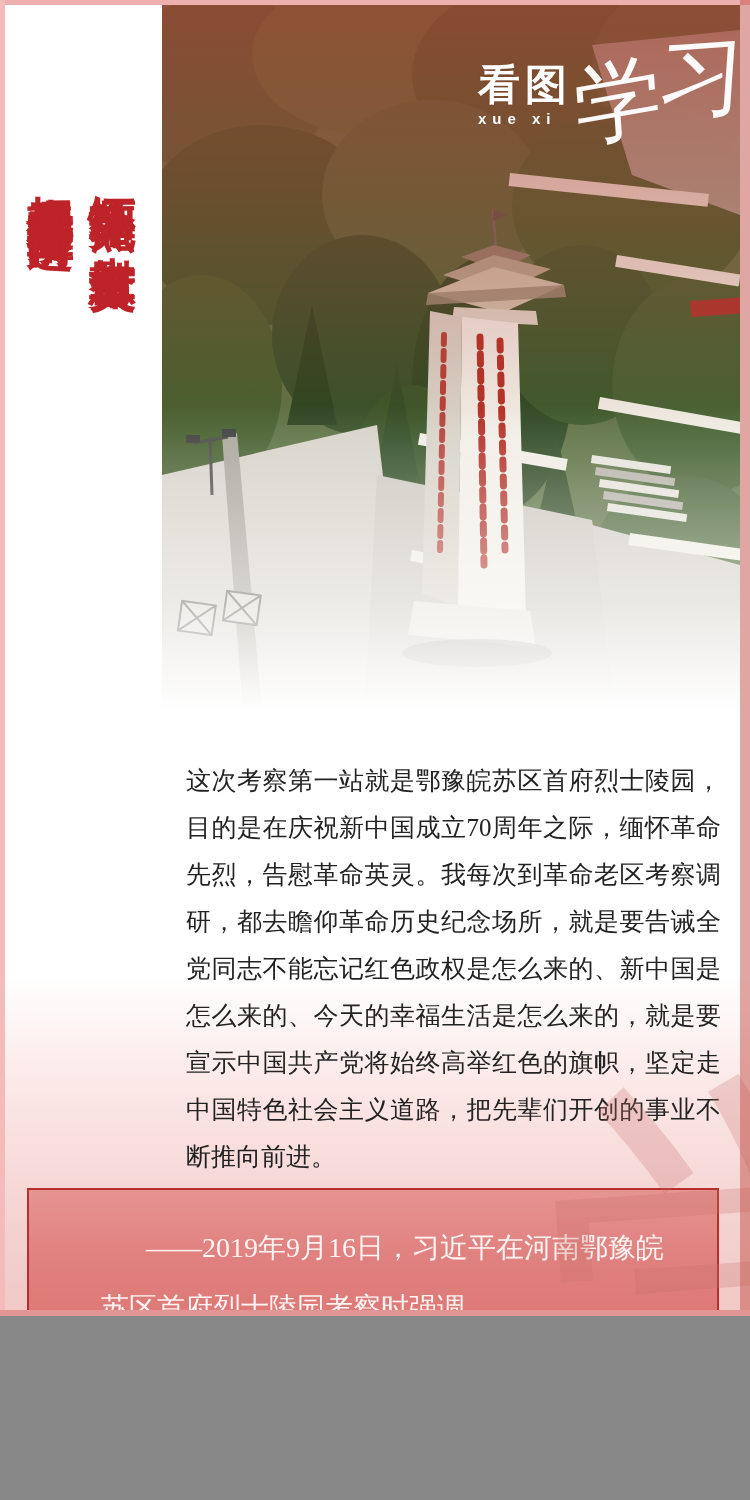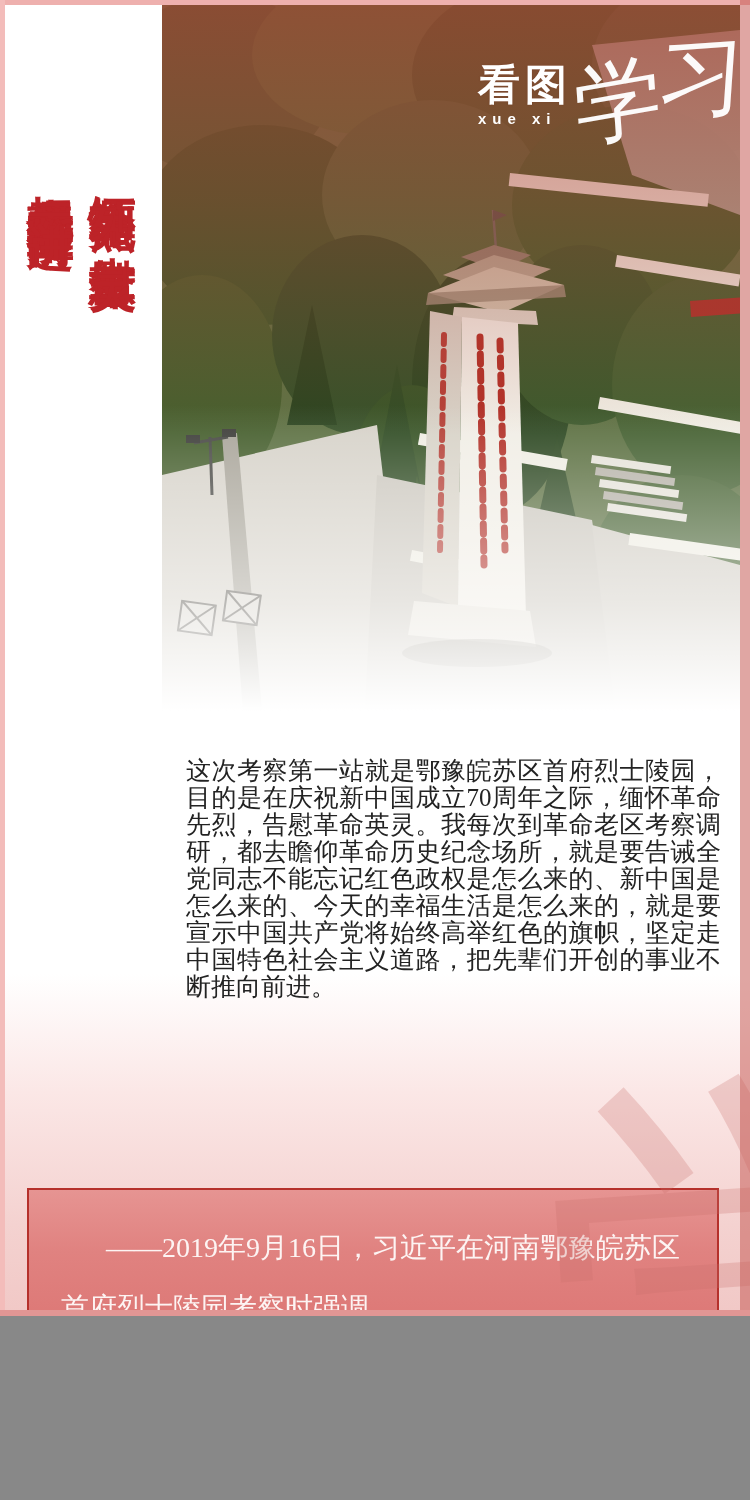--- a/index.html
+++ b/index.html
@@ -34,28 +34,28 @@
     position:absolute;left:20px;top:158px;height:840px;z-index:2;
     writing-mode:vertical-rl;color:#bd2328;font-family:"Liberation Serif",serif;
     font-weight:700;font-size:47px;line-height:62px;letter-spacing:2px;
   }
   .headline div{white-space:nowrap;}
 
   
   .article{
     position:absolute;left:186px;top:757px;width:535px;z-index:2;
     font-family:"Liberation Serif",serif;color:#232323;
-    font-size:25px;line-height:27px;text-align:justify;text-justify:inter-ideograph;
+    font-size:25px;line-height:47px;text-align:justify;text-justify:inter-ideograph;
   }
 
   
   .banner{
     position:absolute;left:27px;top:1188px;width:692px;height:180px;z-index:4;
     background:linear-gradient(180deg,#e69492 0%,#e08280 35%,#db7270 100%);
-    border:2px solid #b5302b;box-sizing:border-box;
+    border:2px solid #b5302b;box-sizing:border-box;padding-left:40px;
   }
   .banner .txt{
     margin:28px 28px 0 32px;color:#fdf4f3;font-family:"Liberation Serif",serif;
     font-size:28px;line-height:60px;text-indent:45px;text-align:left;
   }
 
   
   .watermark{
     position:absolute;left:545px;top:1062px;z-index:5;pointer-events:none;
     font-family:"Liberation Serif",serif;font-size:470px;line-height:1;

